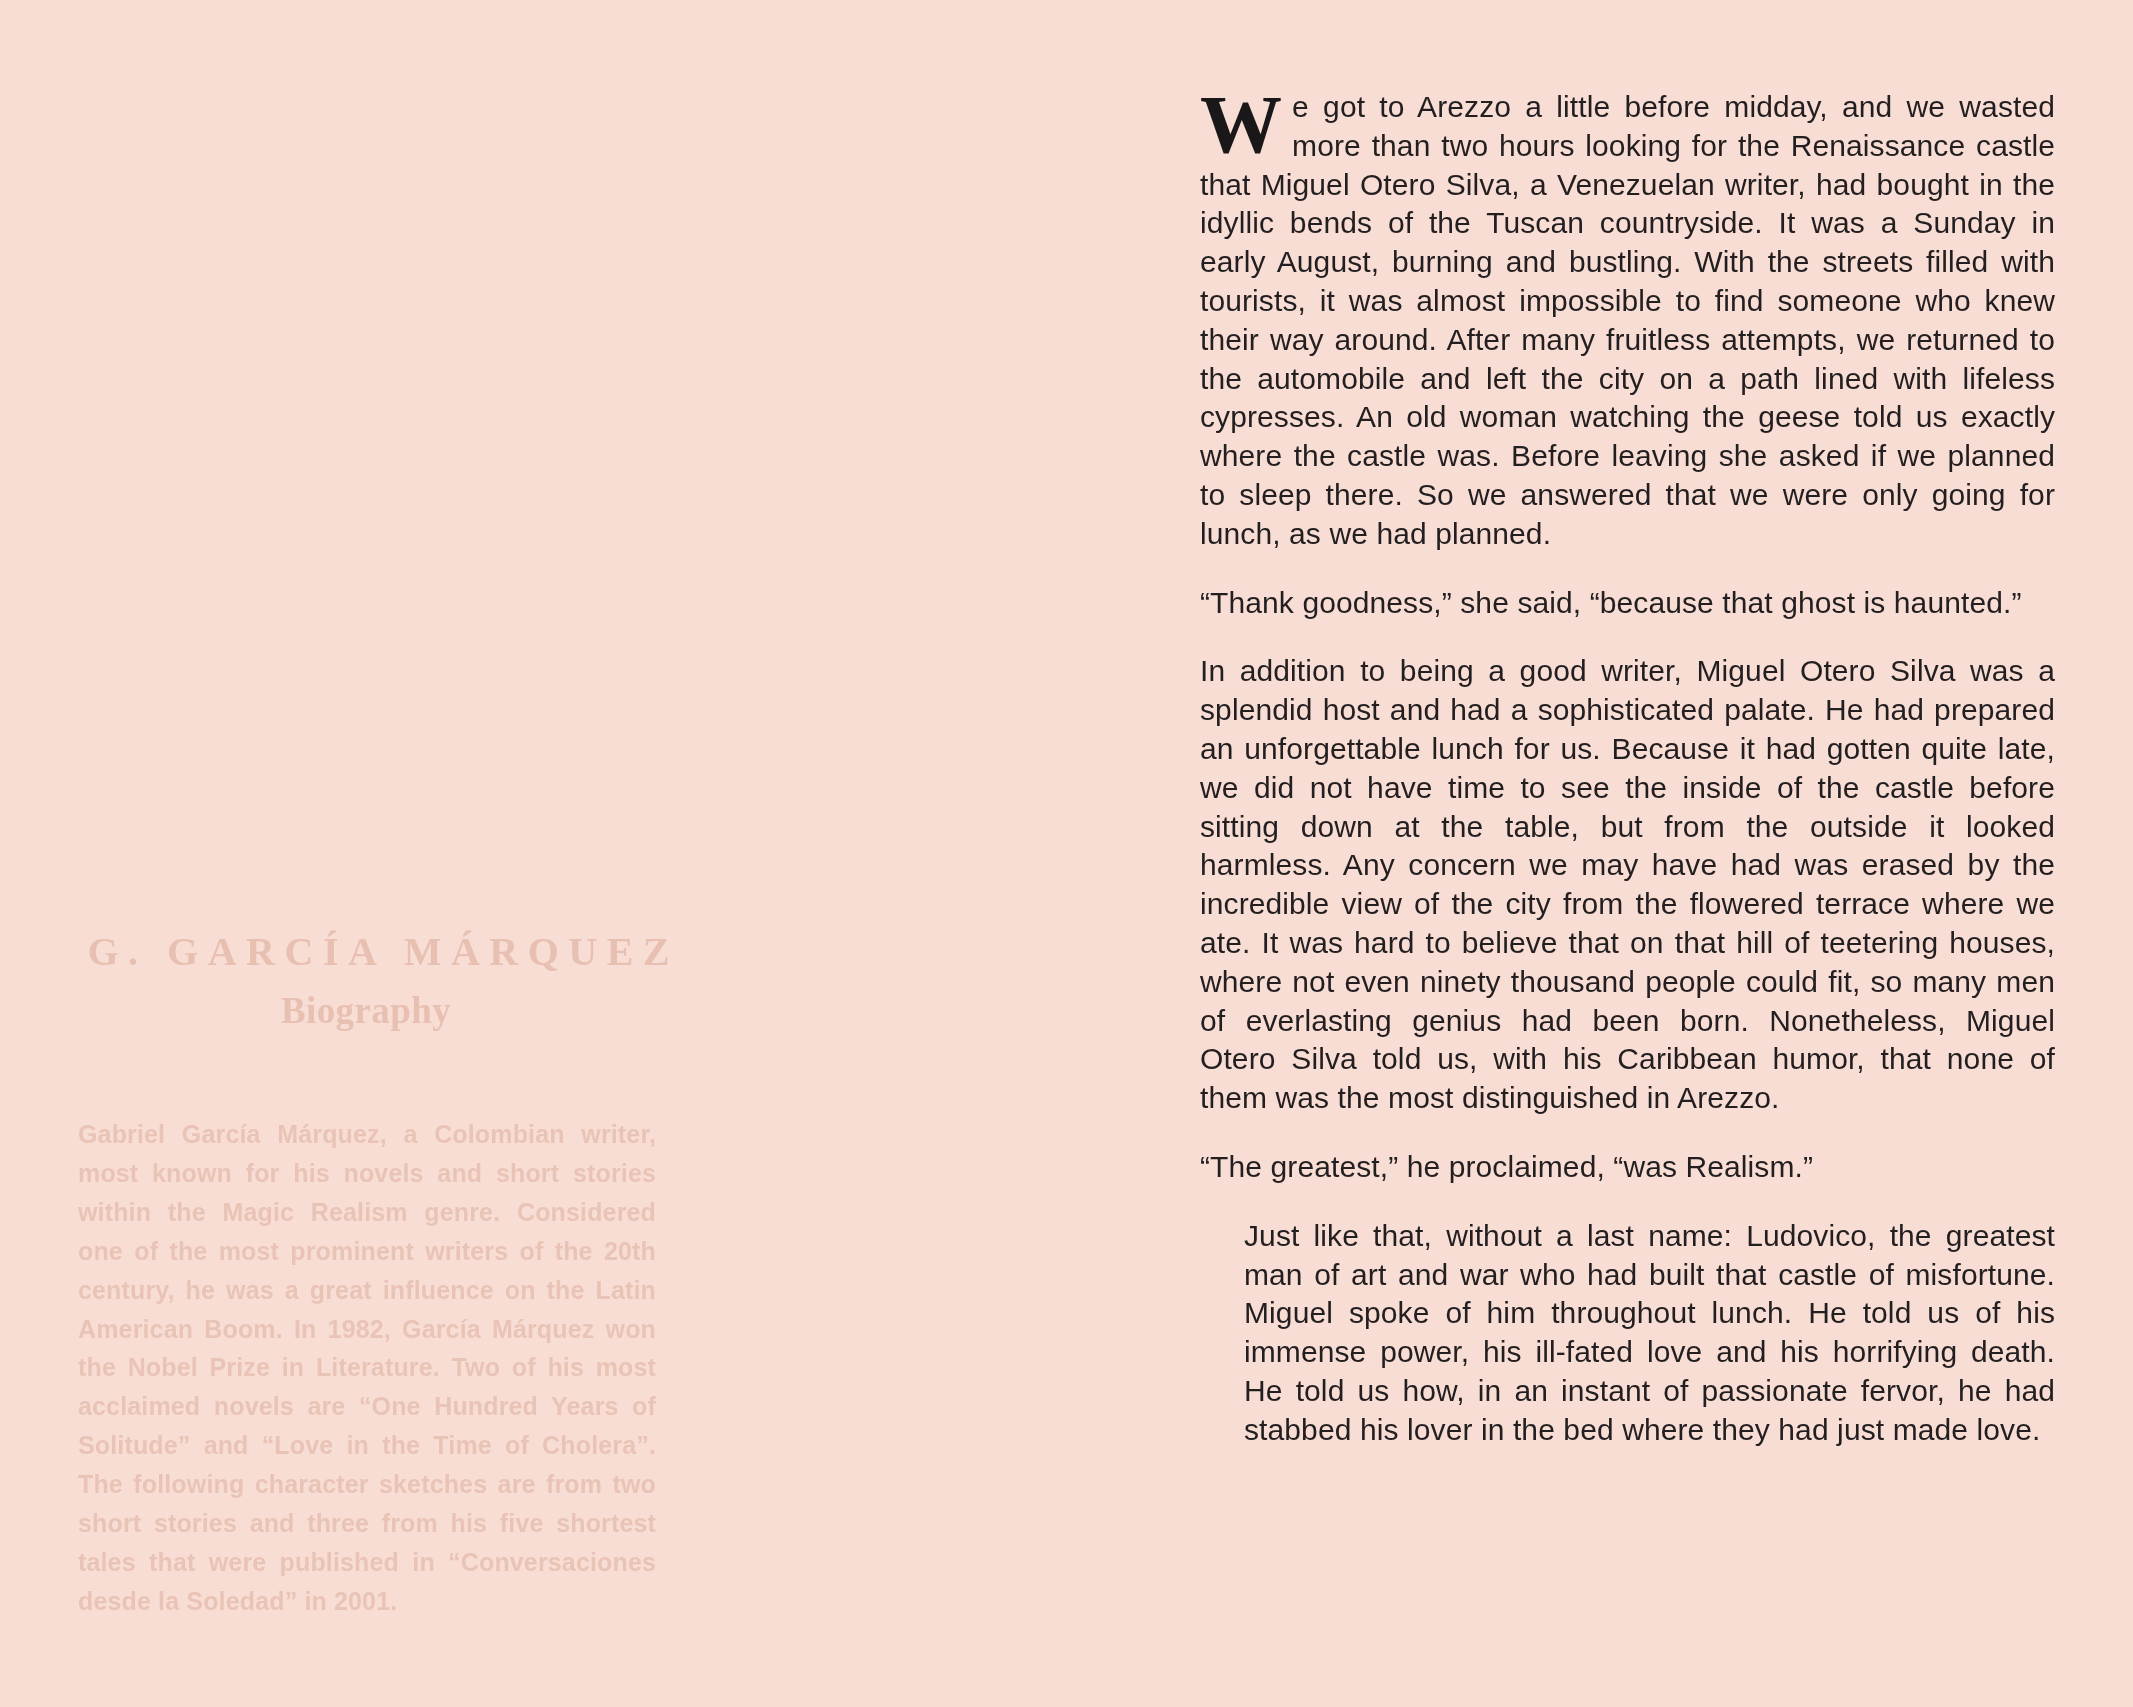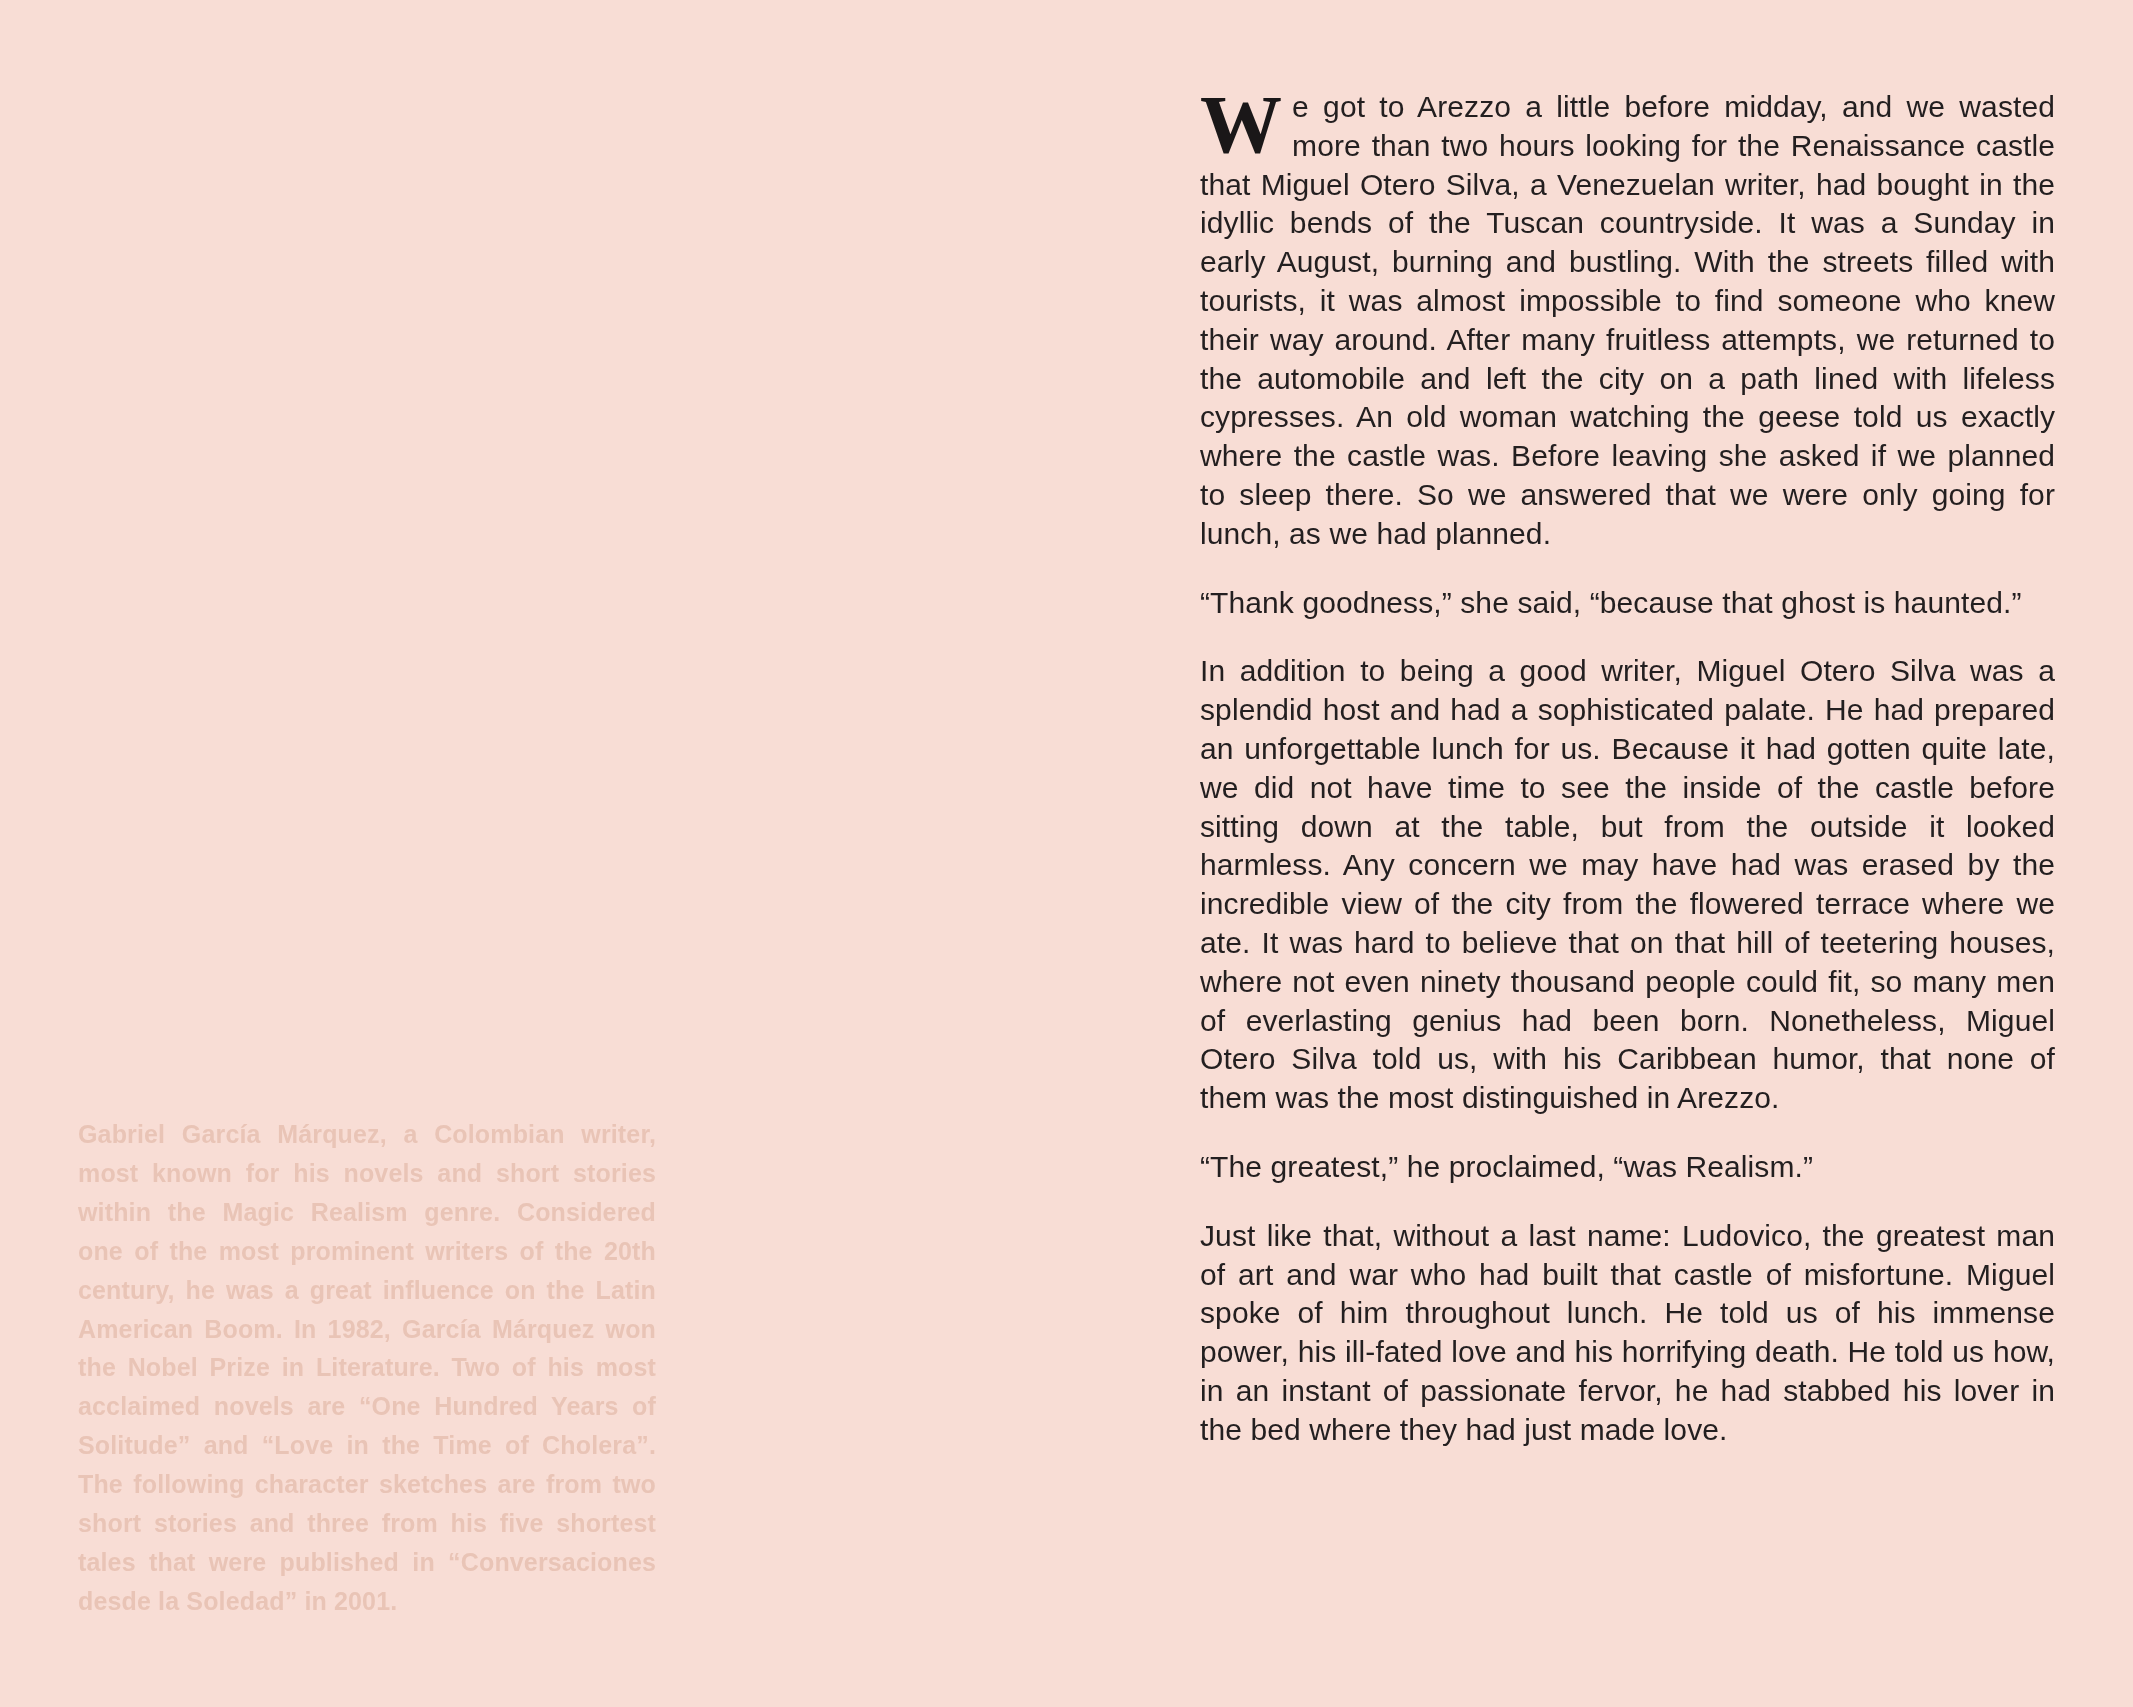--- a/index.html
+++ b/index.html
@@ -93,20 +93,21 @@
     font-size: 30px;
     line-height: 38.8px;
     color: #231f20;
     text-align: justify;
     text-justify: inter-word;
     letter-spacing: 0.1px;
   }
 
   .story p.last {
     margin-bottom: 0;
+    margin-left: 44px;
   }
 
   .story p.flush {
     text-align: left;
   }
 
   .dropcap-para::first-letter {
     font-family: "Liberation Serif", serif;
     font-weight: bold;
     font-size: 82px;
@@ -116,20 +117,24 @@
     color: #1a1718;
   }
 </style>
 </head>
 <body>
 
 <div class="spread">
 
   <div class="left-page">
 
+    <div class="bio-block">
+      <h1 class="bio-title">G. GARCÍA MÁRQUEZ</h1>
+      <h2 class="bio-subtitle">Biography</h2>
+    </div>
 
     <p class="bio-text">Gabriel García Márquez, a Colombian writer, most known for his novels and short stories within the Magic Realism genre. Considered one of the most prominent writers of the 20th century, he was a great influence on the Latin American Boom. In 1982, García Márquez won the Nobel Prize in Literature. Two of his most acclaimed novels are “One Hundred Years of Solitude” and “Love in the Time of Cholera”. The following character sketches are from two short stories and three from his five shortest tales that were published in “Conversaciones desde la Soledad” in 2001.</p>
 
   </div>
 
   <div class="right-page">
 
     <div class="story">
       <p class="dropcap-para">We got to Arezzo a little before midday, and we wasted more than two hours looking for the Renaissance castle that Miguel Otero Silva, a Venezuelan writer, had bought in the idyllic bends of the Tuscan countryside. It was a Sunday in early August, burning and bustling. With the streets filled with tourists, it was almost impossible to find someone who knew their way around. After many fruitless attempts, we returned to the automobile and left the city on a path lined with lifeless cypresses. An old woman watching the geese told us exactly where the castle was. Before leaving she asked if we planned to sleep there. So we answered that we were only going for lunch, as we had planned.</p>
       <p class="flush">“Thank goodness,” she said, “because that ghost is haunted.”</p>

